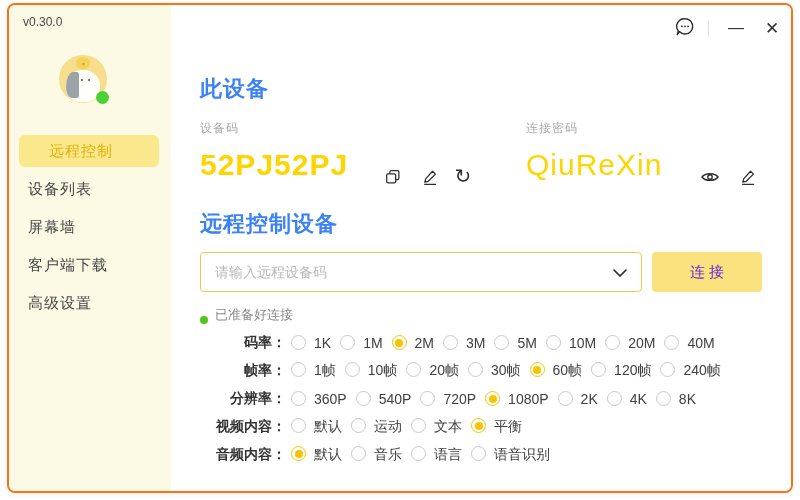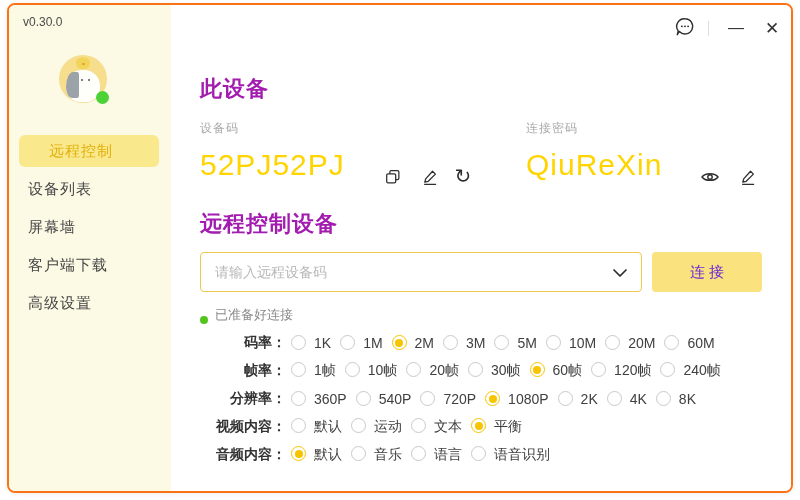--- a/index.html
+++ b/index.html
@@ -23,25 +23,25 @@
   .side-item { width:140px; height:32px; margin:0 0 6px 10px; border-radius:6px; line-height:32px;
                padding-left:9px; font-size:15px; letter-spacing:1px; color:#454545; cursor:pointer; }
   .side-item.active { background:#fae98c; color:#e2af0c;padding-left:30px; }
   
   .main { position:relative; flex:1; background:#fff; }
   .tb-btn { position:absolute; top:10px; width:26px; height:26px; display:flex; align-items:center; justify-content:center; cursor:pointer; background:none; border:none; }
   .tb-chat { left:501px; }
   .tb-divider { position:absolute; left:537px; top:16px; width:1px; height:15px; background:#ddd; }
   .tb-min { left:552px; font-size:16px; color:#333; }
   .tb-close { left:588px; font-size:17px; color:#333; }
-  .h1 { position:absolute; left:29px; font-size:22px; font-weight:700; color:#a21caf; letter-spacing:1px; }
+  .h1 { position:absolute; left:29px; font-size:22px; font-weight:700; color:#3b82f6; letter-spacing:1px; }
   .h1.device { top:69px; } .h1.remote { top:204px; }
   .field-label { position:absolute; top:115px; font-size:12px; color:#a8a8a8; letter-spacing:1px; }
   .field-value { position:absolute; top:143px; font-size:30px; color:#ffd400; font-weight:500; letter-spacing:1px; }
-  .code-label { left:29px; } .code-value { left:29px; }
+  .code-label { left:29px; } .code-value { left:29px;font-weight:bold; }
   .pwd-label { left:355px; } .pwd-value { left:355px; }
   .icon-btn { position:absolute; width:22px; height:24px; background:none; border:none; cursor:pointer; display:flex; align-items:center; justify-content:center; padding:0; }
   .icon-btn svg { display:block; }
   .glyph-btn { font-size:20px; color:#2d2d2d; line-height:20px; }
   .input-wrap { position:absolute; left:29px; top:247px; width:442px; height:40px; border:1px solid #ebc94e; border-radius:4px; background:#fff; }
   .input-wrap input { position:absolute; left:0; top:0; width:400px; height:38px; border:none; outline:none; padding:0 0 0 14px; font-size:14px; color:#ec4899; font-family:inherit; background:transparent; }
   .input-wrap input::placeholder { color:#b9b9b9; }
   .chevron-btn { position:absolute; right:8px; top:7px; width:26px; height:24px; background:none; border:none; cursor:pointer; display:flex; align-items:center; justify-content:center; }
   .connect-btn { position:absolute; left:481px; top:247px; width:110px; height:40px; background:#fae27e; color:#6d28d9;
                  border:none; border-radius:4px; font-size:15px; letter-spacing:4px; text-indent:4px; cursor:pointer; font-family:inherit; }
@@ -192,21 +192,21 @@
             <label class="opt">
               <span class="radio"></span>
               <span class="opt-text">10M</span>
             </label>
             <label class="opt">
               <span class="radio"></span>
               <span class="opt-text">20M</span>
             </label>
             <label class="opt">
               <span class="radio"></span>
-              <span class="opt-text">60M</span>
+              <span class="opt-text">40M</span>
             </label>
           </div>
         </div>
         <div class="set-row">
           <div class="set-label">帧率：</div>
           <div class="opts">
             <label class="opt">
               <span class="radio"></span>
               <span class="opt-text">1帧</span>
             </label>

